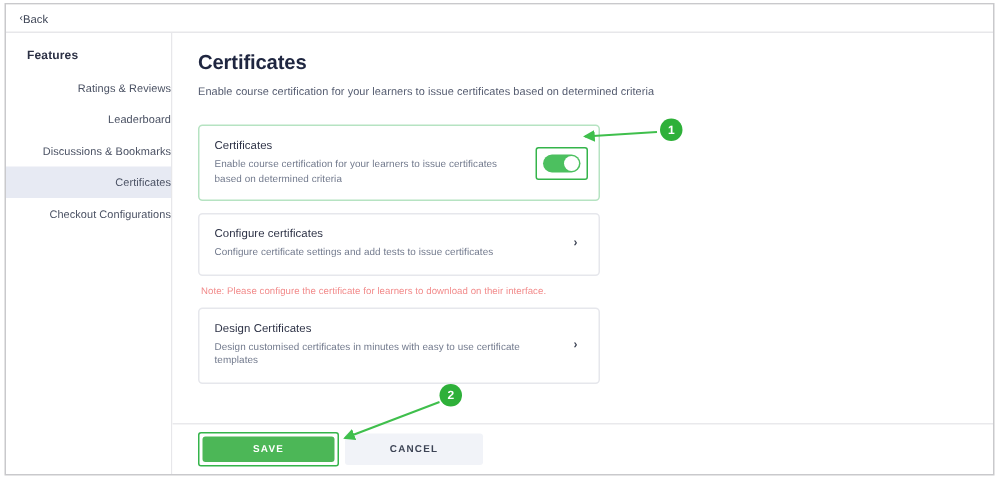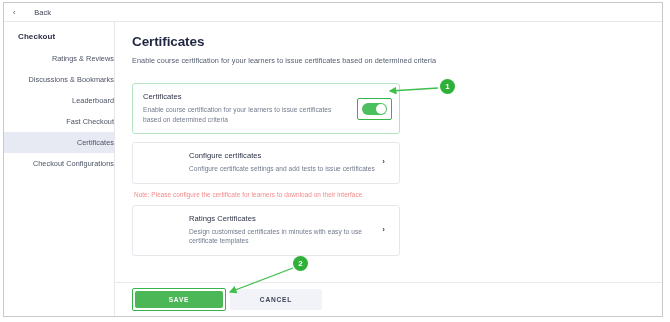--- a/index.html
+++ b/index.html
@@ -35,21 +35,21 @@
     height: 19px;
     background: #ffffff;
     border-bottom: 1px solid #e7e7ea;
     box-sizing: border-box;
     display: flex;
     align-items: center;
   }
   .back-link {
     display: flex;
     align-items: center;
-    gap: 19px;
+    gap: 0;
     margin-left: 9px;
     color: #3d4455;
     font-size: 7.5px;
     cursor: pointer;
     white-space: nowrap;
   }
   .back-chevron {
     font-size: 7px;
     line-height: 1;
     color: #3d4455;
@@ -146,21 +146,20 @@
     margin: 0;
     line-height: 1.45;
     max-width: 205px;
     letter-spacing: 0.05px;
   }
 
   .card-row {
     display: flex;
     align-items: center;
     justify-content: space-between;
-    margin-left: 46px;
   }
   .card-chevron {
     color: #3d4455;
     font-size: 8px;
     font-weight: bold;
     line-height: 1;
     margin-right: 4px;
     cursor: pointer;
   }
 
@@ -289,25 +288,24 @@
   <div class="topbar">
     <div class="back-link">
       <span class="back-chevron">‹</span>
       <span>Back</span>
     </div>
   </div>
 
   <div class="content-row">
 
     <div class="sidebar">
-      <div class="sidebar-title">Checkout</div>
+      <div class="sidebar-title">Features</div>
       <div class="sidebar-item">Ratings &amp; Reviews</div>
+      <div class="sidebar-item">Leaderboard</div>
       <div class="sidebar-item">Discussions &amp; Bookmarks</div>
-      <div class="sidebar-item">Leaderboard</div>
-      <div class="sidebar-item">Fast Checkout</div>
       <div class="sidebar-item active">Certificates</div>
       <div class="sidebar-item">Checkout Configurations</div>
     </div>
 
     <div class="main">
       <div class="main-inner">
         <h1 class="page-title">Certificates</h1>
         <p class="page-subtitle">Enable course certification for your learners to issue certificates based on determined criteria</p>
 
         <div class="cards">
@@ -332,21 +330,21 @@
               </div>
               <div class="card-chevron">›</div>
             </div>
           </div>
 
           <div class="note">Note: Please configure the certificate for learners to download on their interface.</div>
 
           <div class="card">
             <div class="card-row">
               <div>
-                <div class="card-title">Ratings Certificates</div>
+                <div class="card-title">Design Certificates</div>
                 <div class="card-desc">Design customised certificates in minutes with easy to use certificate templates</div>
               </div>
               <div class="card-chevron">›</div>
             </div>
           </div>
 
         </div>
       </div>
 
       <div class="footer">

